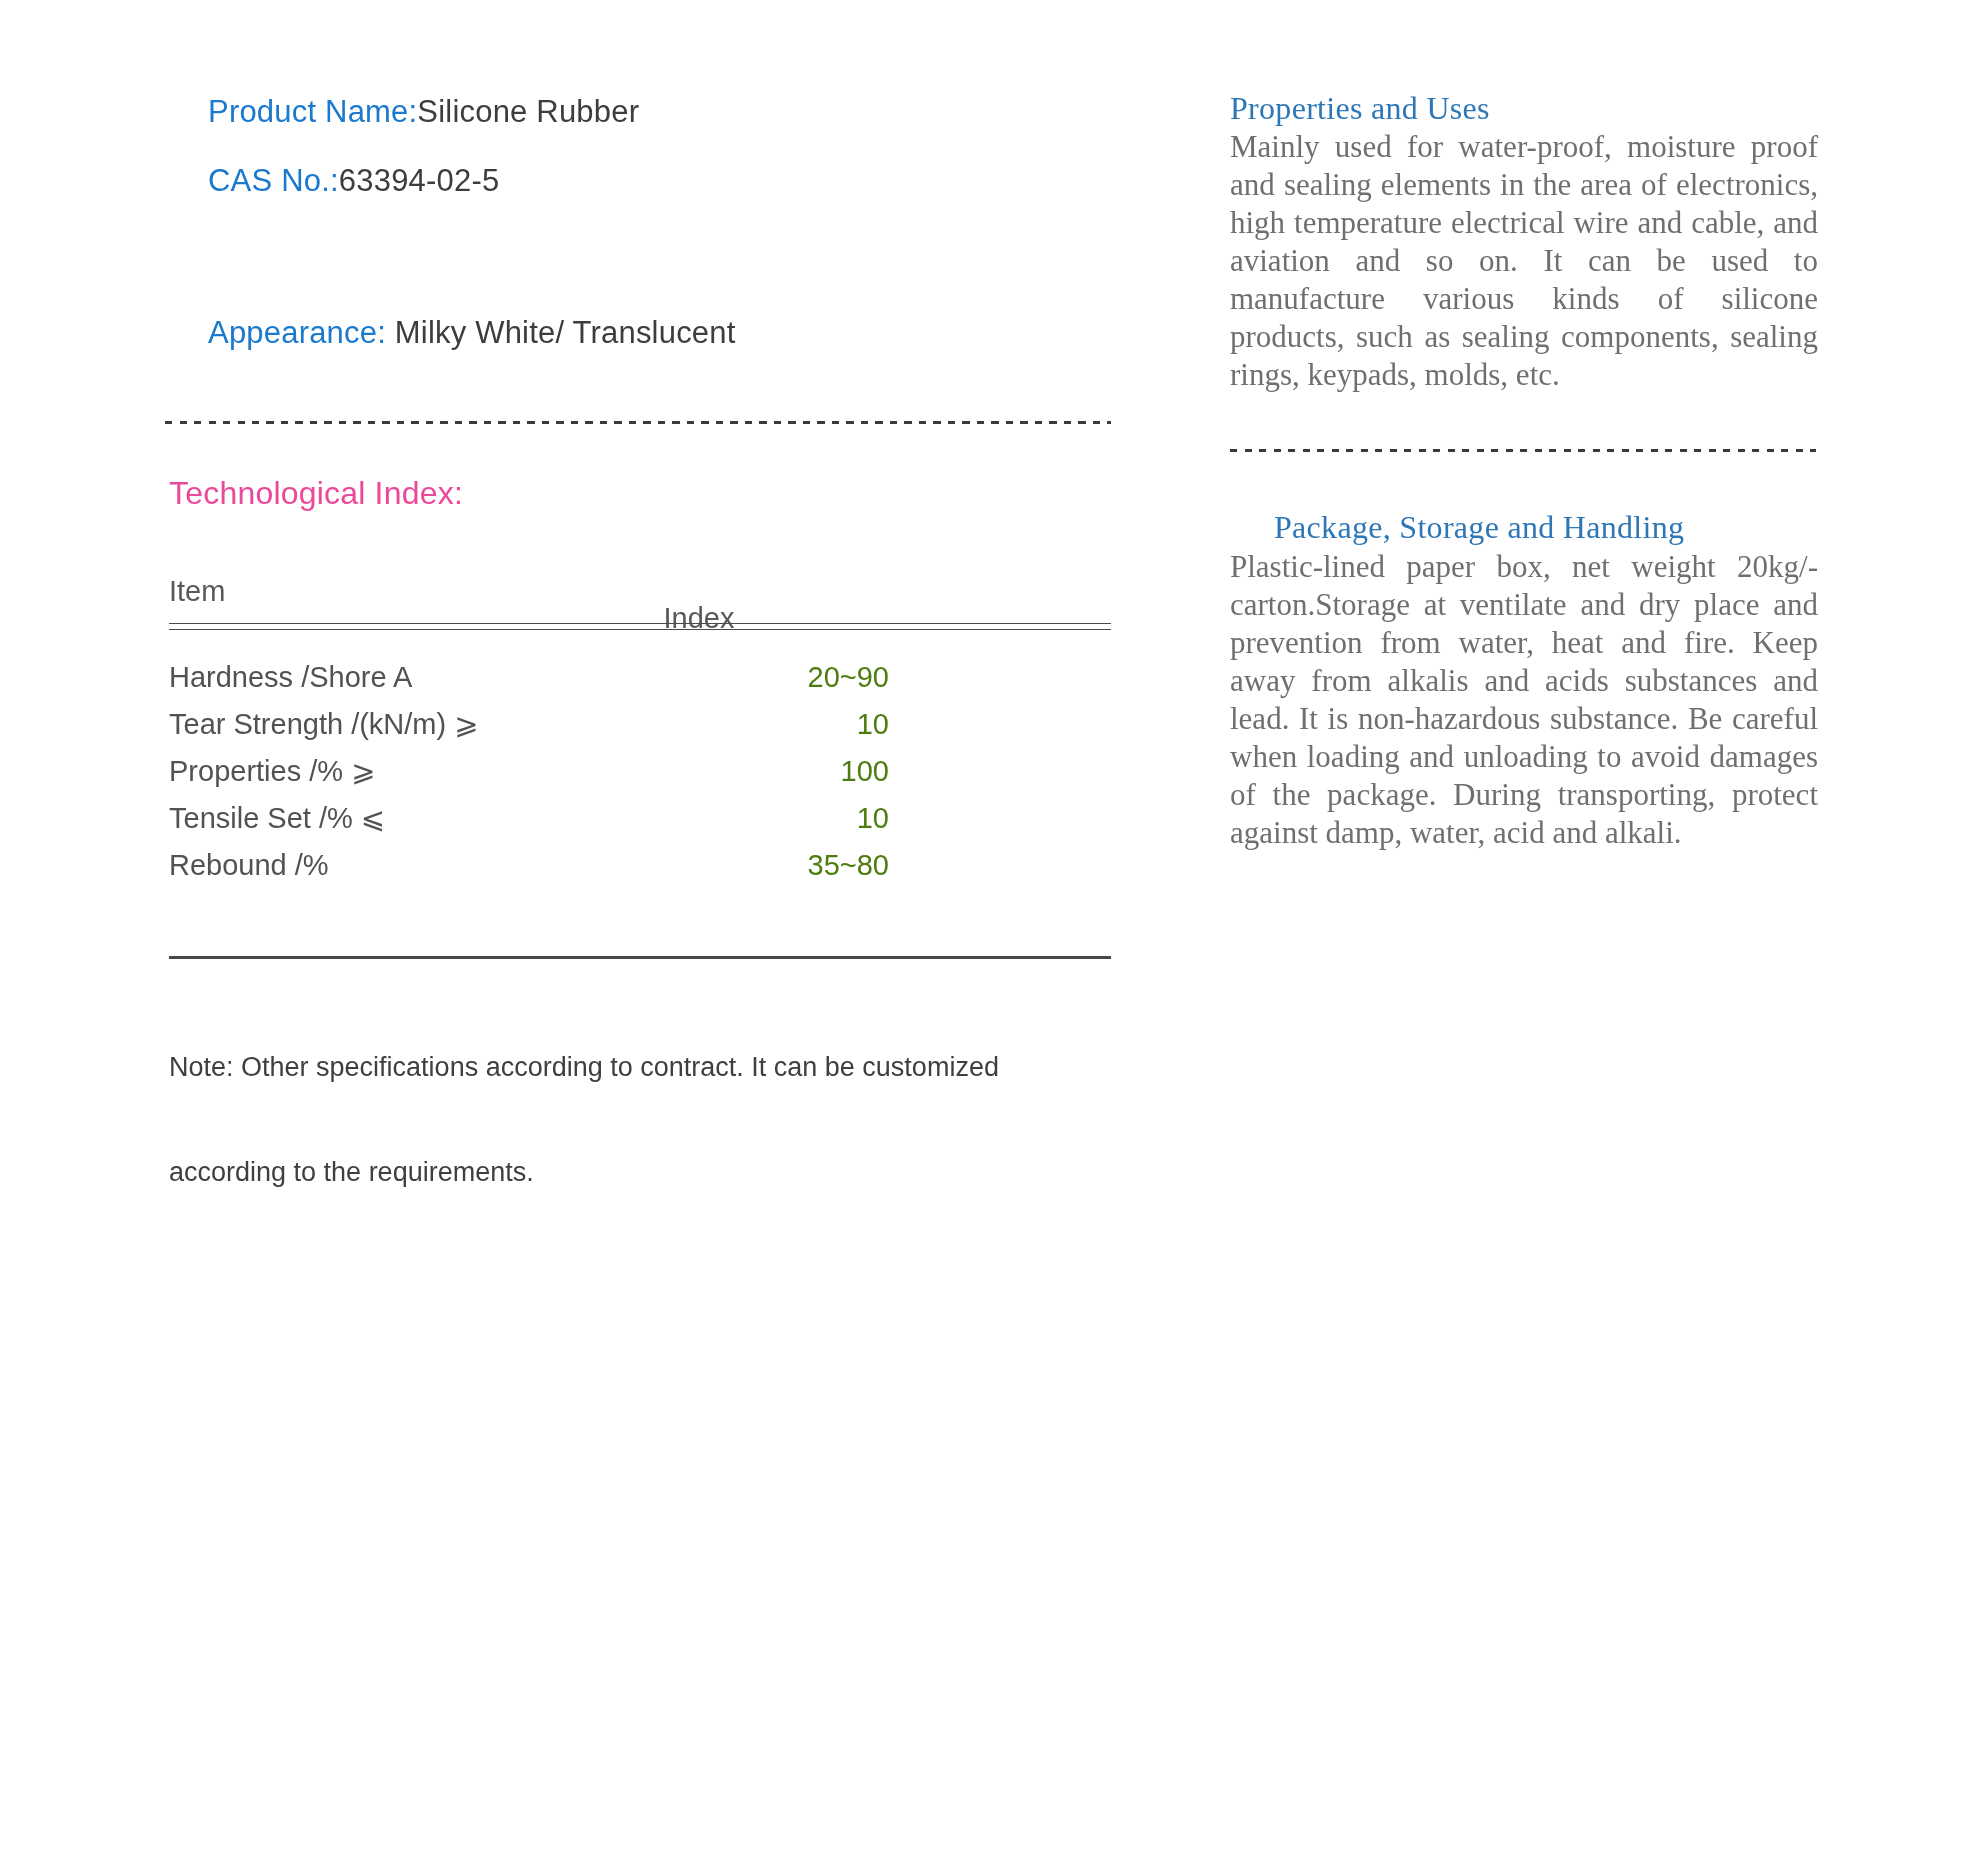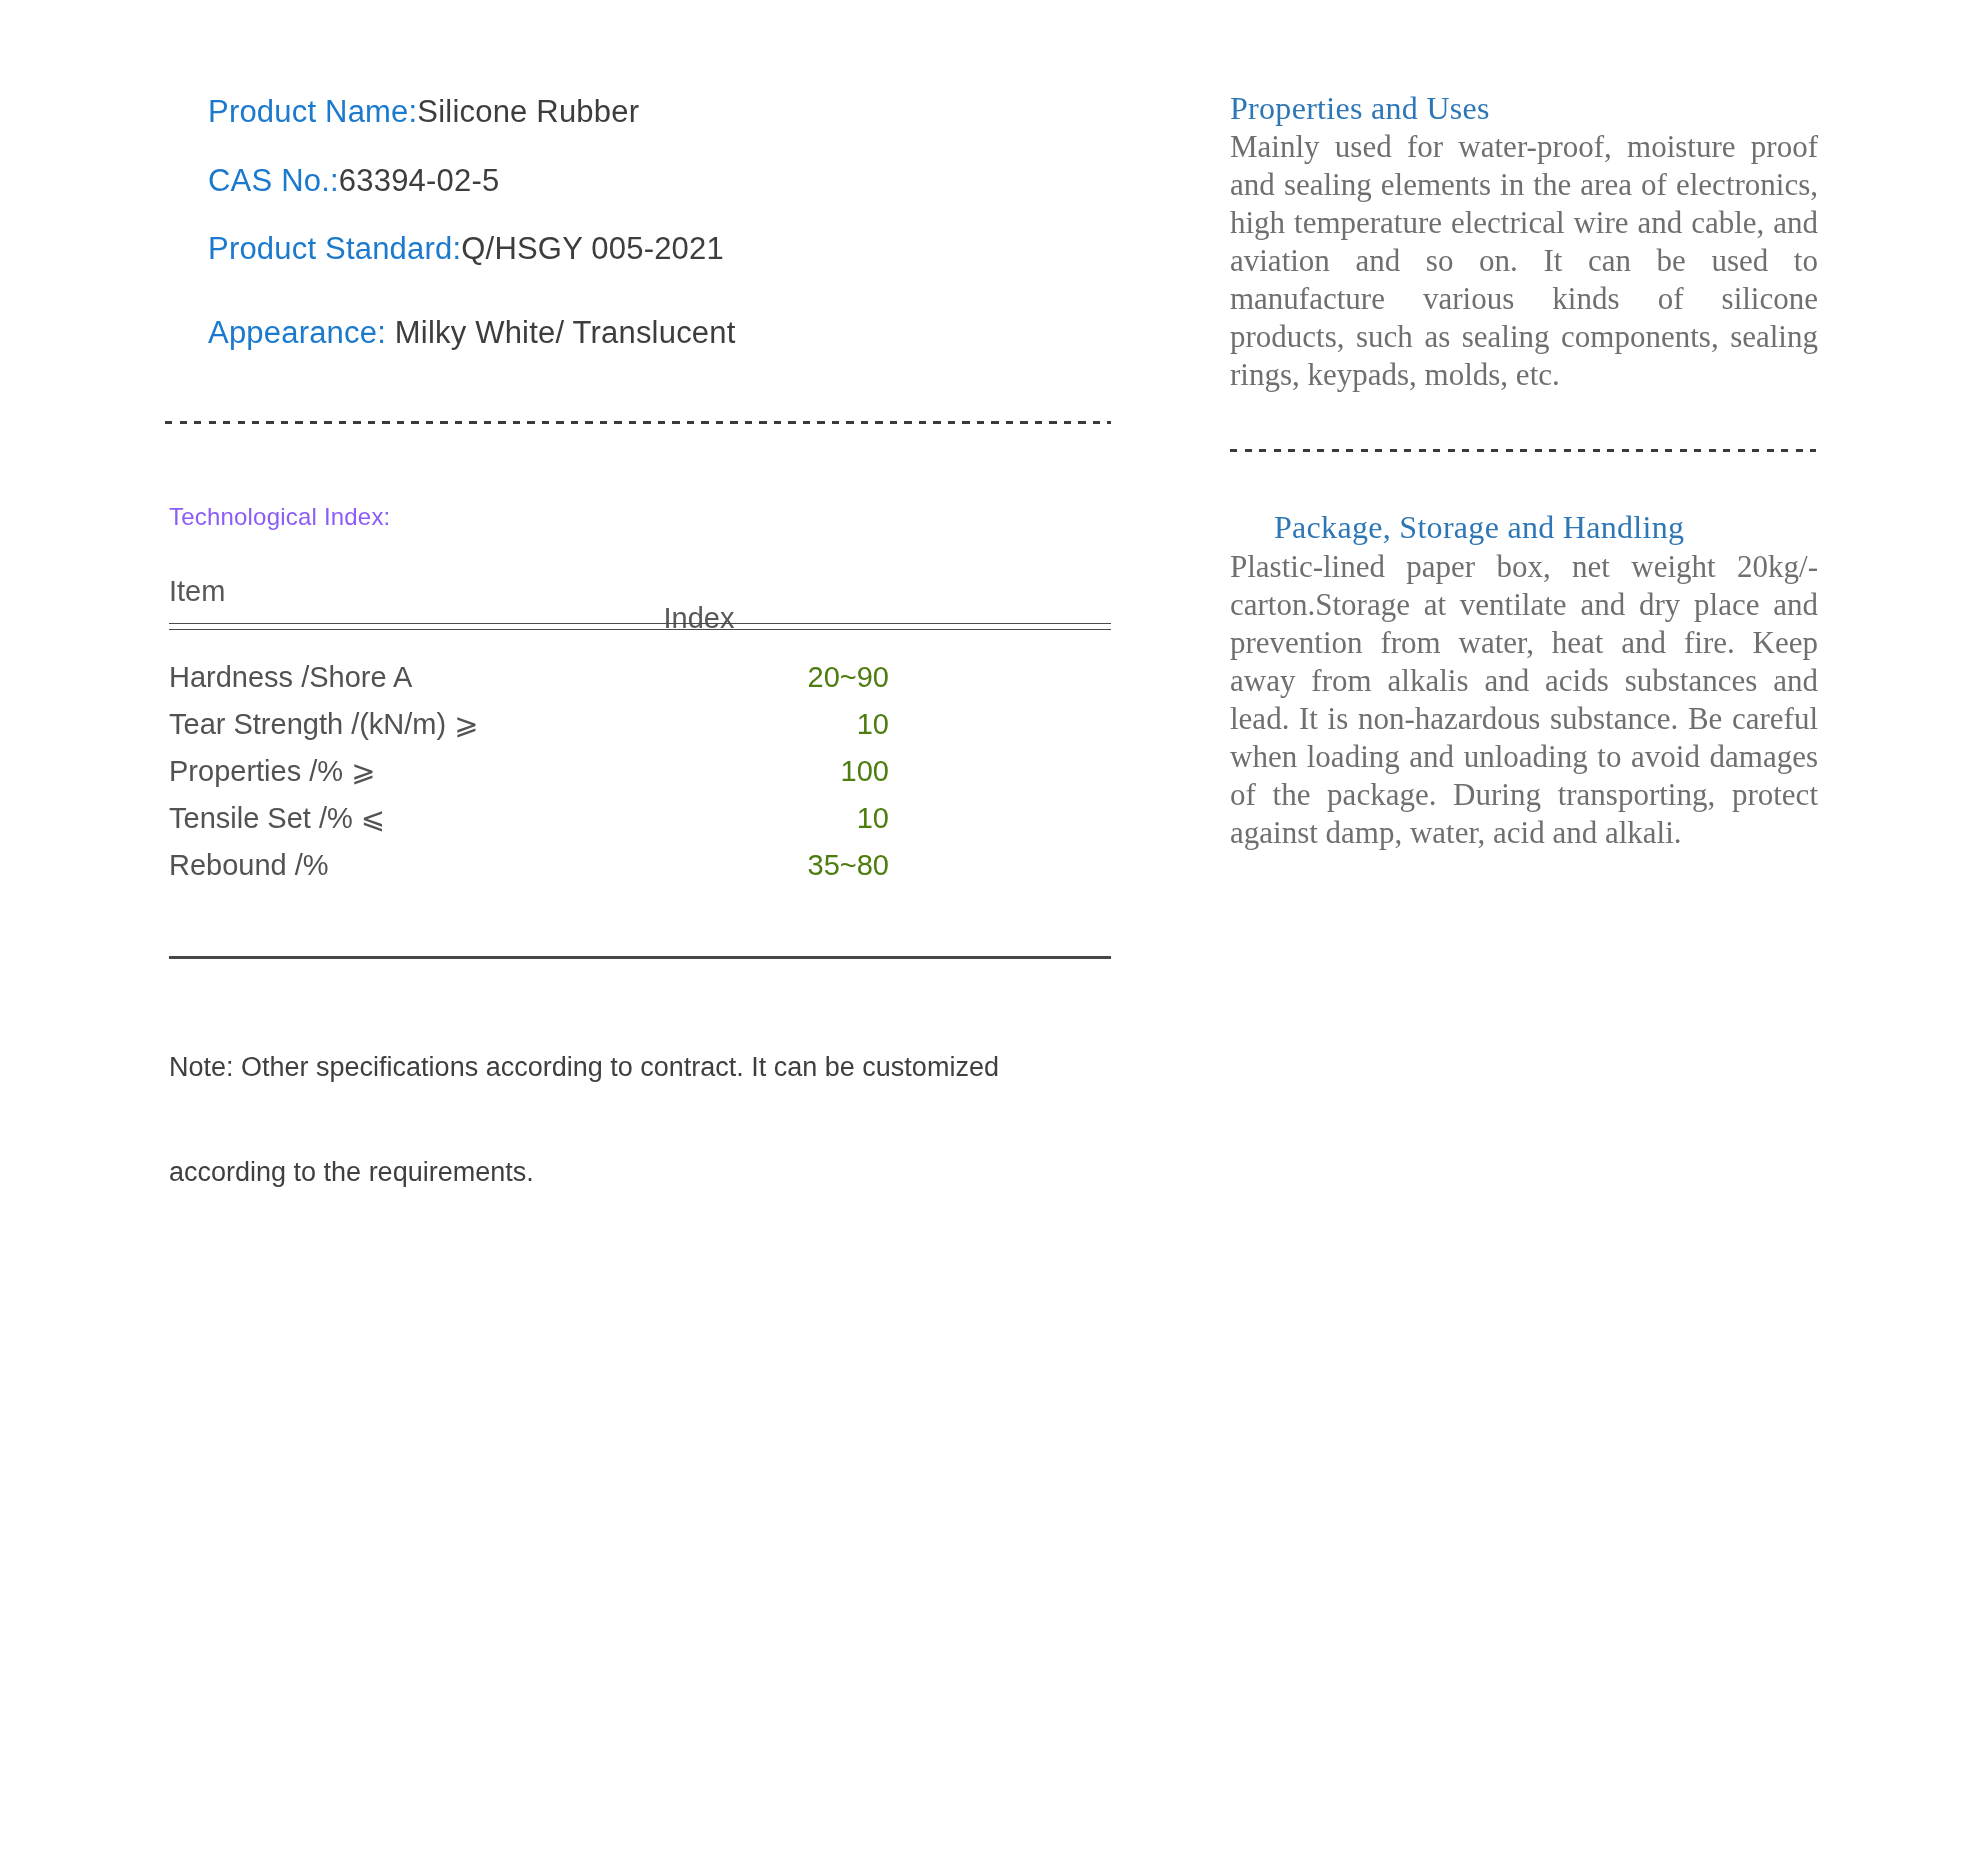--- a/index.html
+++ b/index.html
@@ -32,23 +32,23 @@
   .dash-rule {
     position:absolute;
     height:2.7px;
     background:repeating-linear-gradient(90deg,#3a3a3a 0 7.2px,transparent 7.2px 14.5px);
   }
   .dash-left  { left:165px; top:421px; width:946px; }
   .dash-right { left:1230px; top:449px; width:586px; }
 
   .tech-heading {
     position:absolute;
-    left:169px; top:503px;
-    font-size:24px;
-    color:#8b5cf6;
+    left:169px; top:475px;
+    font-size:32px;
+    color:#ec4899;
     letter-spacing:0.2px;
   }
 
   .thead-item {
     position:absolute;
     left:169px; top:575px;
     font-size:29px; color:#585858;
   }
   .thead-index {
     position:absolute;
@@ -119,21 +119,20 @@
   #r-body-0 { top:128px; }
   #r-body-1 { top:548px; }
 </style>
 </head>
 <body>
 
 <div class="canvas">
 
   <div class="field-row" id="field-0"><span class="lbl">Product Name:</span><span class="val">Silicone Rubber</span></div>
   <div class="field-row" id="field-1"><span class="lbl">CAS No.:</span><span class="val">63394-02-5</span></div>
-  <div class="field-row" id="field-2"><span class="lbl">Product Standard:</span><span class="val">Q/HSGY 005-2021</span></div>
   <div class="field-row" id="field-3"><span class="lbl">Appearance: </span><span class="val">Milky White/ Translucent</span></div>
 
   <div class="dash-rule dash-left"></div>
 
   <div class="tech-heading">Technological Index:</div>
 
   <div class="thead-item">Item</div>
   <div class="thead-index">Index</div>
   <div class="double-rule"></div>
 

